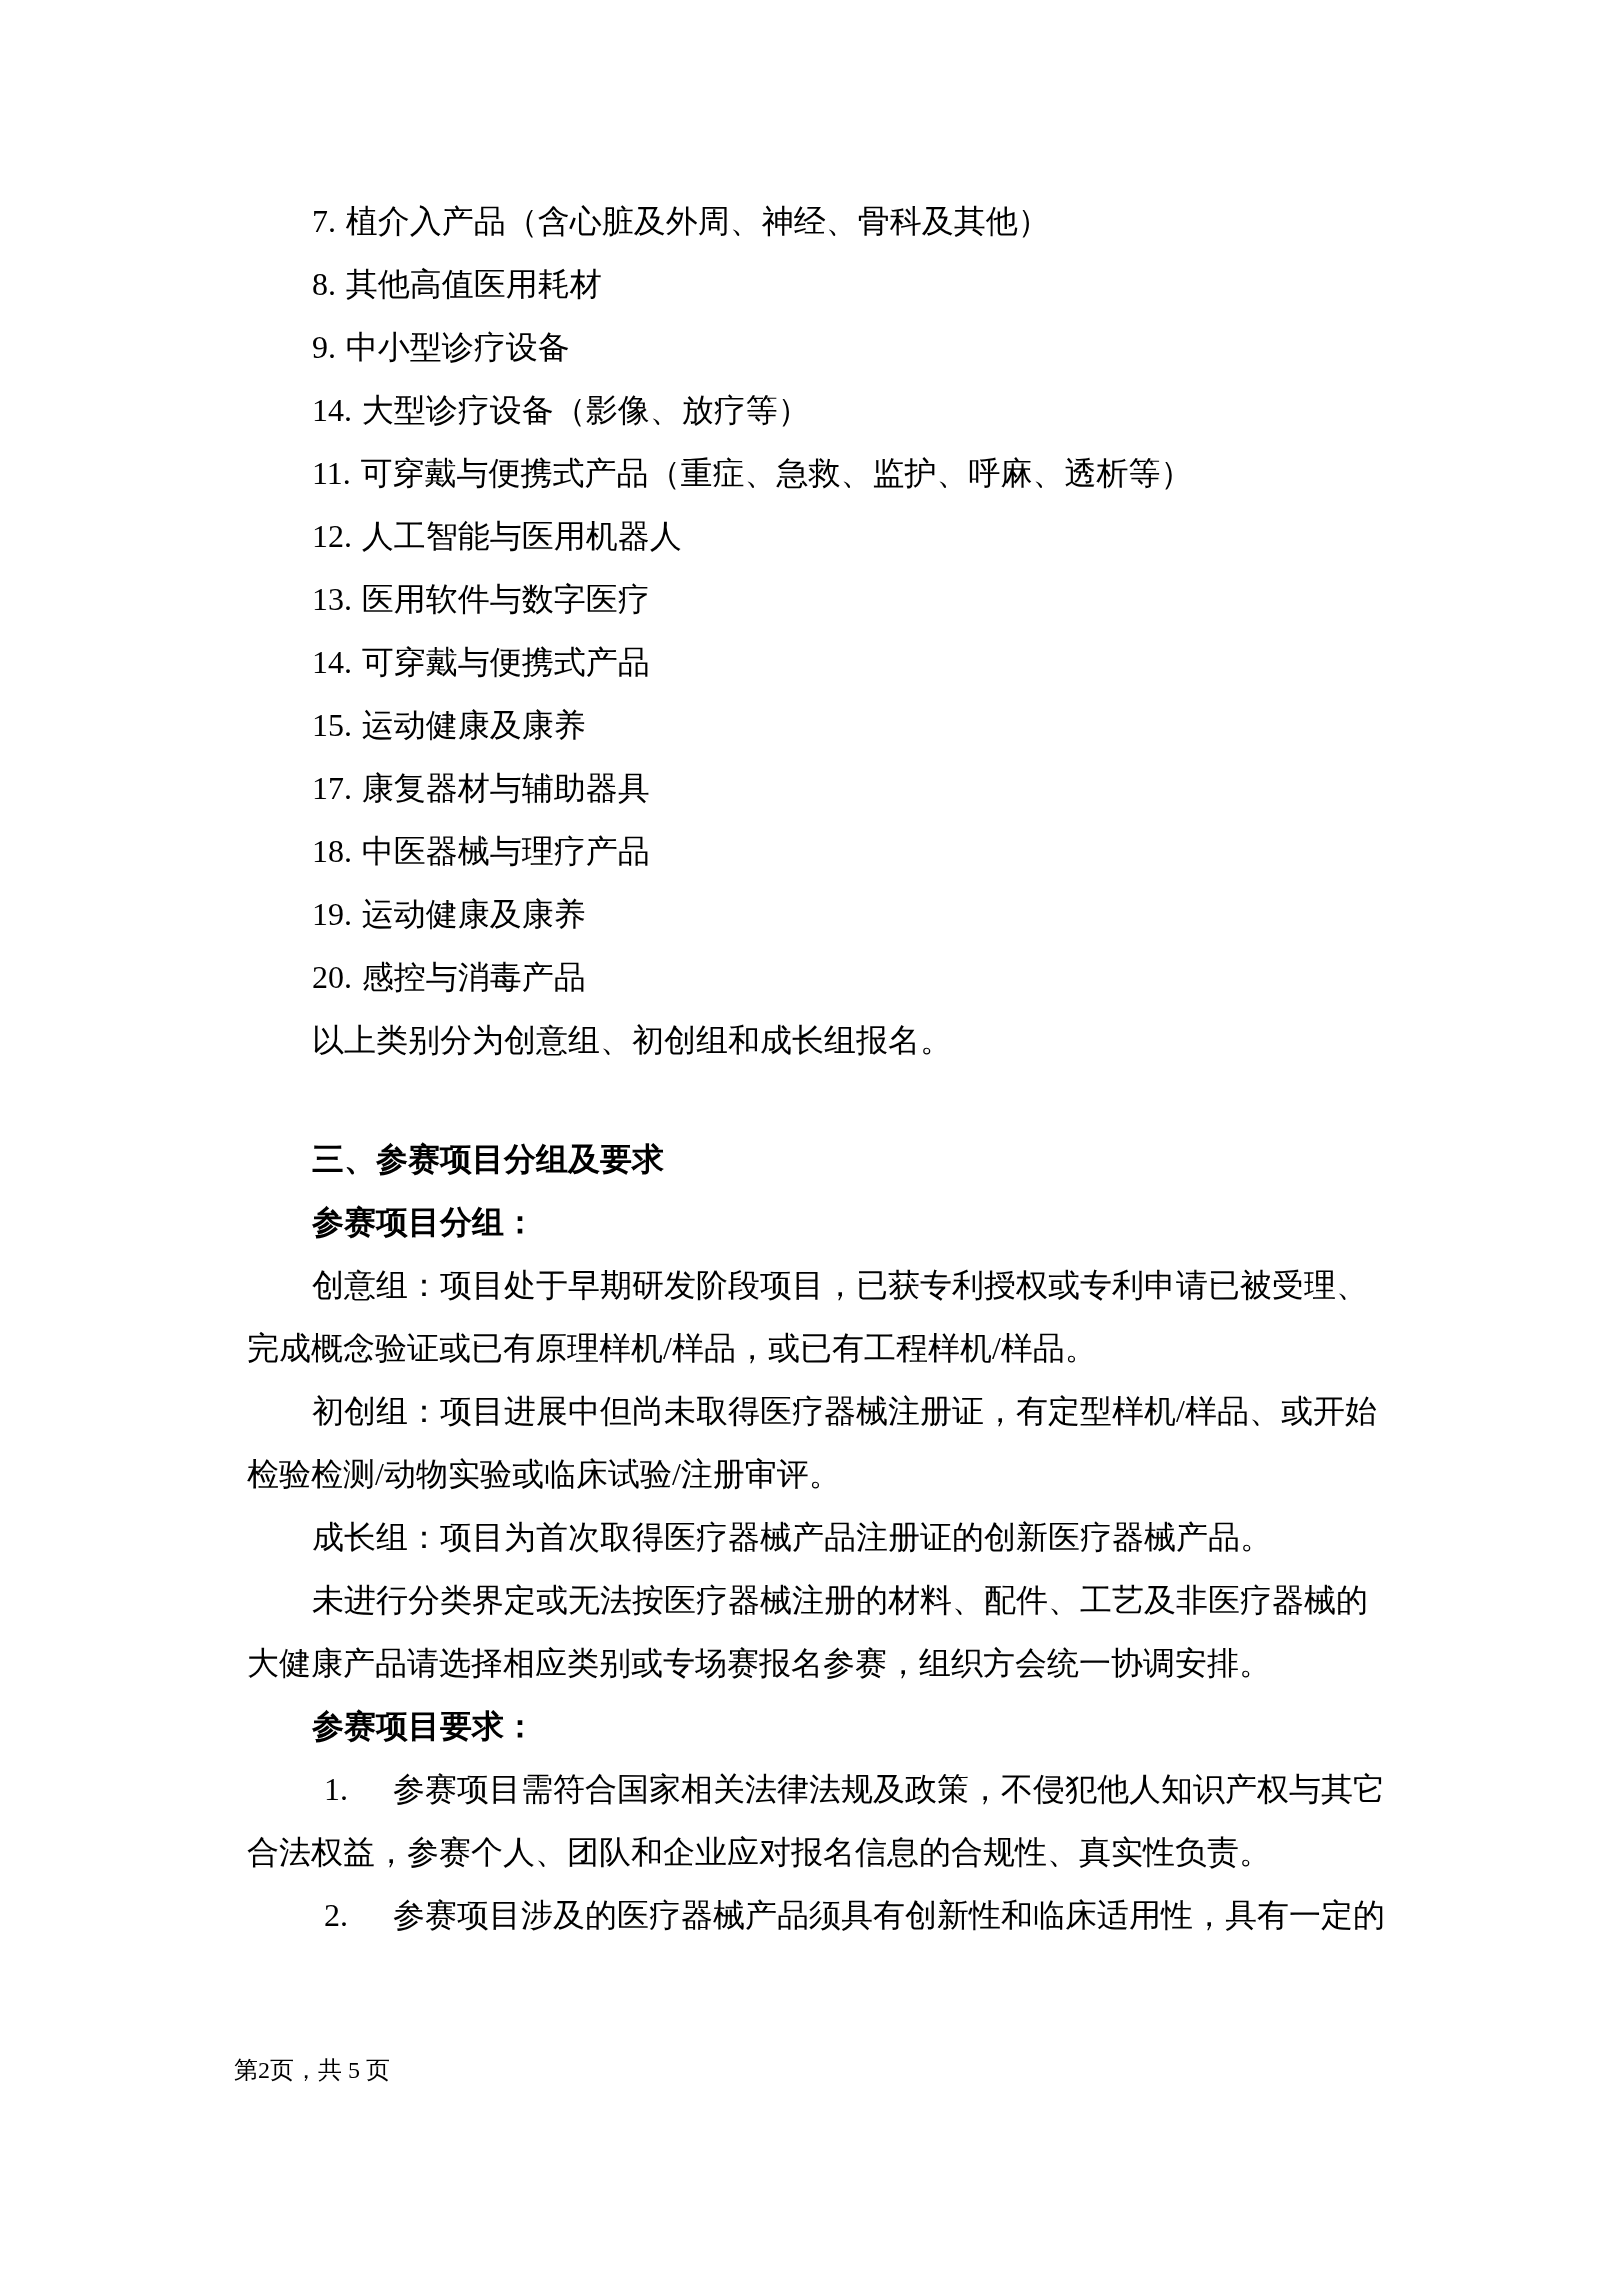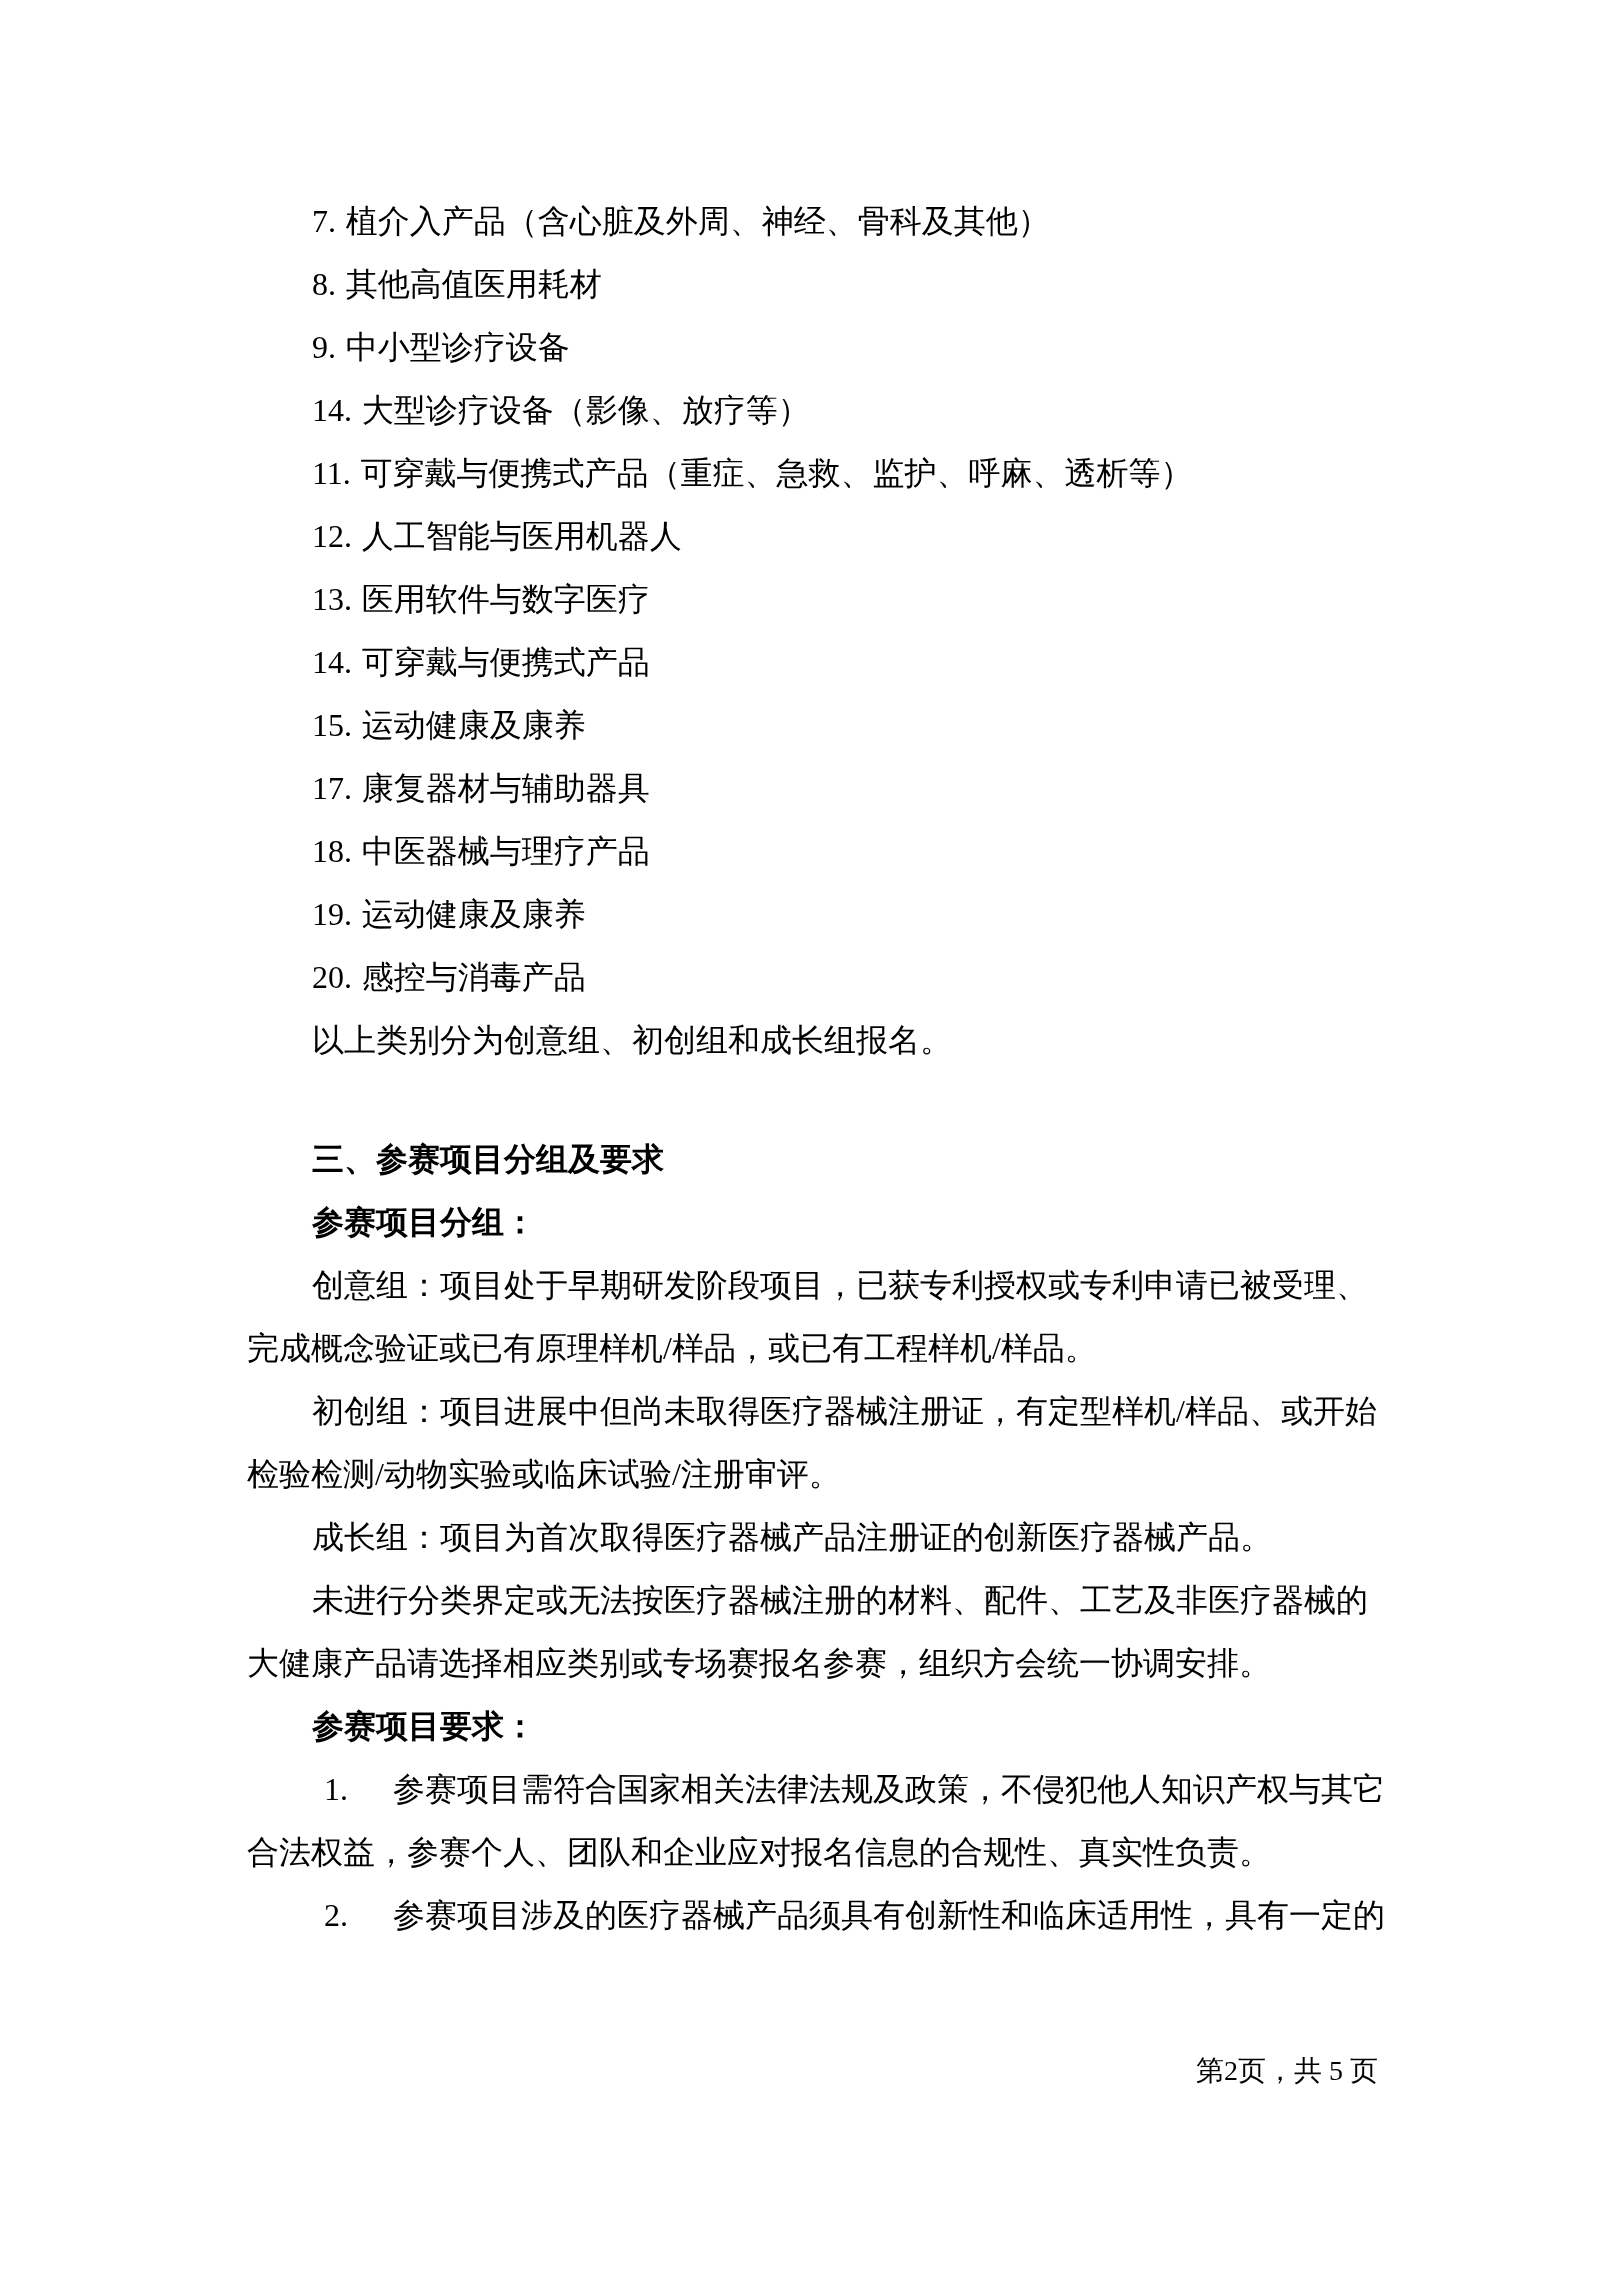--- a/index.html
+++ b/index.html
@@ -48,25 +48,25 @@
     margin-right: 45px;
   }
   .bold {
     font-weight: 700;
   }
   .spacer {
     height: 56px;
   }
   .footer {
     position: absolute;
-    left: 247px;
+    left: 234px;
     top: 2053px;
     width: 1131px;
-    text-align: right;
-    font-size: 28px;
+    text-align: left;
+    font-size: 24px;
     line-height: 35px;
     white-space: nowrap;
   }
 </style>
 </head>
 <body>
 
 <div class="page">
   <div class="content">
 

